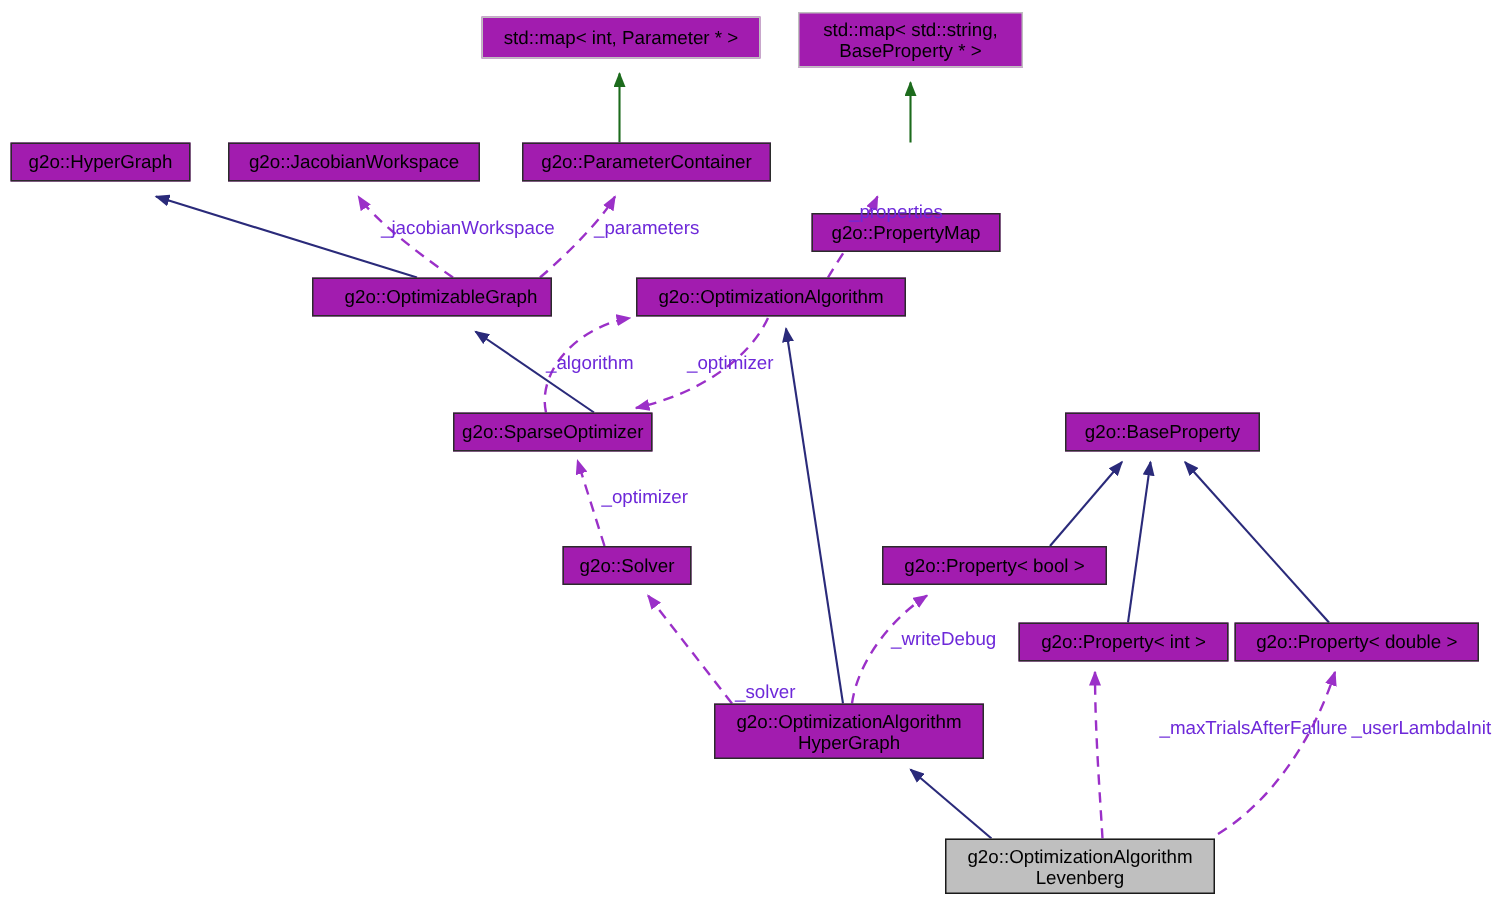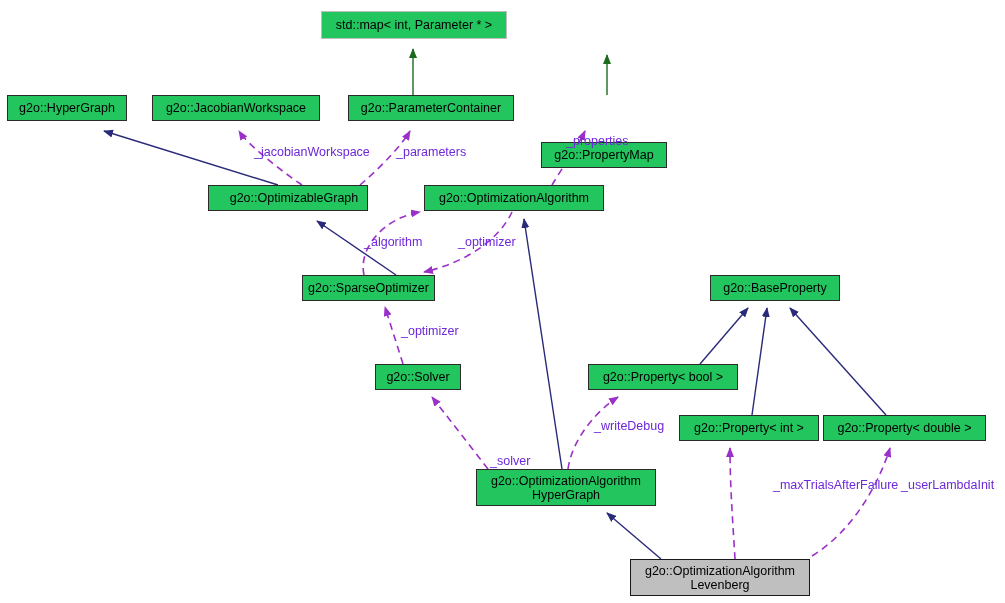--- a/index.html
+++ b/index.html
@@ -23,21 +23,21 @@
     height: 603px;
     pointer-events: none;
   }
   .node {
     position: absolute;
     box-sizing: border-box;
     display: flex;
     align-items: center;
     justify-content: center;
     text-align: center;
-    background: #22c55e;
+    background: #a21caf;
     border: 1px solid #2b2b2b;
     font-size: 12.5px;
     color: #000000;
     line-height: 14px;
     white-space: nowrap;
     z-index: 5;
   }
   .node.ext {
     border: 1px solid #bfbfbf;
   }
@@ -148,20 +148,24 @@
 
     <g>
       <path d="M 812,556 C 848,534 876,492 890,448" stroke="#9b30c8" stroke-width="1.6" fill="none" stroke-dasharray="7,5" marker-end="url(#arrow-usage)"></path>
     </g>
   </svg>
 
   <div class="node ext" style="left:321px;top:11px;width:186px;height:28px;">
     <span>std::map&lt; int, Parameter * &gt;</span>
   </div>
 
+  <div class="node ext" style="left:532px;top:8px;width:150px;height:37px;flex-direction:column;">
+    <span>std::map&lt; std::string,</span>
+    <span>BaseProperty * &gt;</span>
+  </div>
 
   <div class="node" style="left:7px;top:95px;width:120px;height:26px;">
     <span>g2o::HyperGraph</span>
   </div>
 
   <div class="node" style="left:152px;top:95px;width:168px;height:26px;">
     <span>g2o::JacobianWorkspace</span>
   </div>
 
   <div class="node" style="left:348px;top:95px;width:166px;height:26px;">

